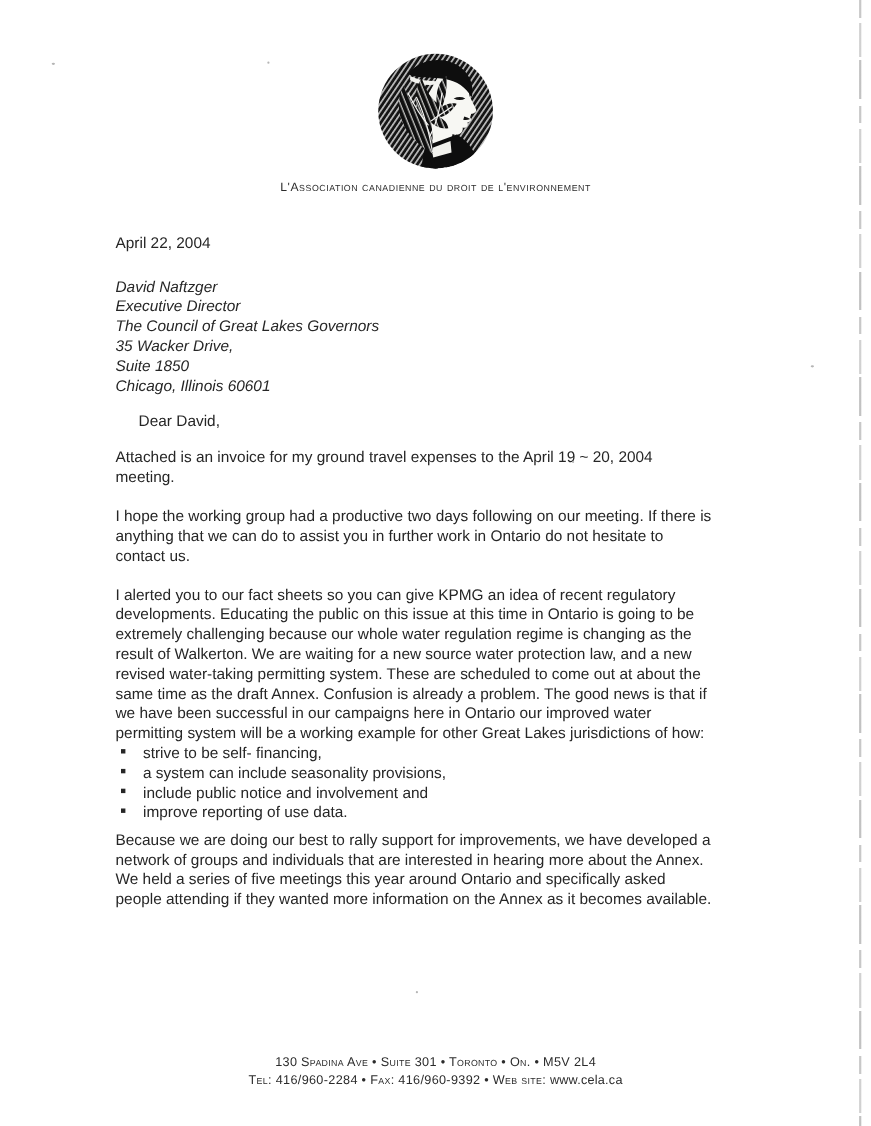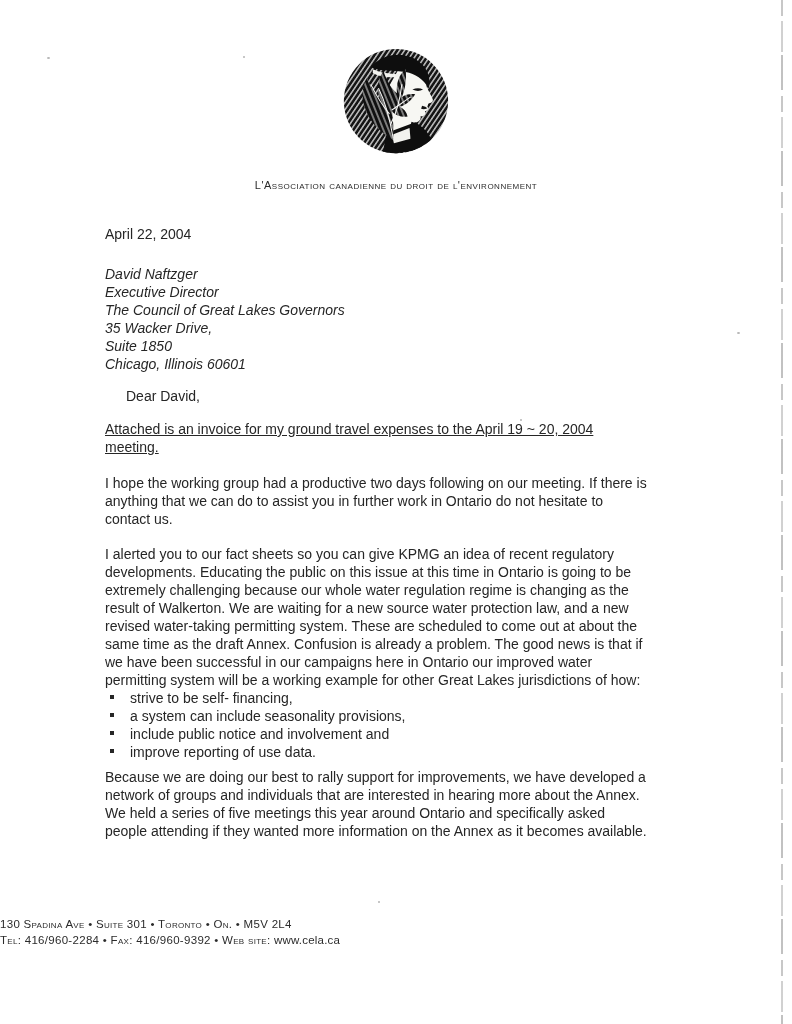--- a/index.html
+++ b/index.html
@@ -52,41 +52,41 @@
   }
   .org-en {
     margin-top: 6px;
     font-variant: small-caps;
     font-size: 17.5px;
     letter-spacing: 0.4px;
     color: #1f1f1f;
     line-height: 20px;
   }
   .org-fr {
-    margin-top: 17px;
+    margin-top: 2px;
     font-variant: small-caps;
     font-size: 11px;
     letter-spacing: 0.5px;
     color: #2b2b2b;
     line-height: 13px;
   }
 
   
   .letter-body {
     margin: 0 86px 0 105px;
     font-size: 14px;
     line-height: 18px;
     color: #262626;
   }
   .date        { margin-top: 33px; }
   .recipient   { margin-top: 22px; white-space: pre-line; font-style: italic; }
   .salutation  { margin-top: 14px; margin-left: 21px; }
   .subject     { margin-top: 17px; text-align: center; }
   .para        { margin: 0; white-space: pre-line; }
-  .para-1      { margin-top: 15px; text-decoration: underline; }
+  .para-1      { margin-top: 15px; }
   .para-2      { margin-top: 18px; }
   .para-3      { margin-top: 17px; }
   .para-4      { margin-top: 7px; }
 
   ul.bullets {
     list-style: none;
     margin: 0;
     padding: 0;
   }
   ul.bullets li {
@@ -102,21 +102,22 @@
     height: 4px;
     background: #262626;
     display: inline-block;
   }
 
   
   .letter-footer {
     position: absolute;
     left: 0;
     right: 0;
-    top: 916px;
+    top: 958px;
+    text-align: center;
     font-variant: small-caps;
     font-size: 11.5px;
     line-height: 16px;
     color: #2b2b2b;
     letter-spacing: 0.3px;
   }
   .letter-footer .url {
     font-variant: normal;
     letter-spacing: 0.2px;
   }

